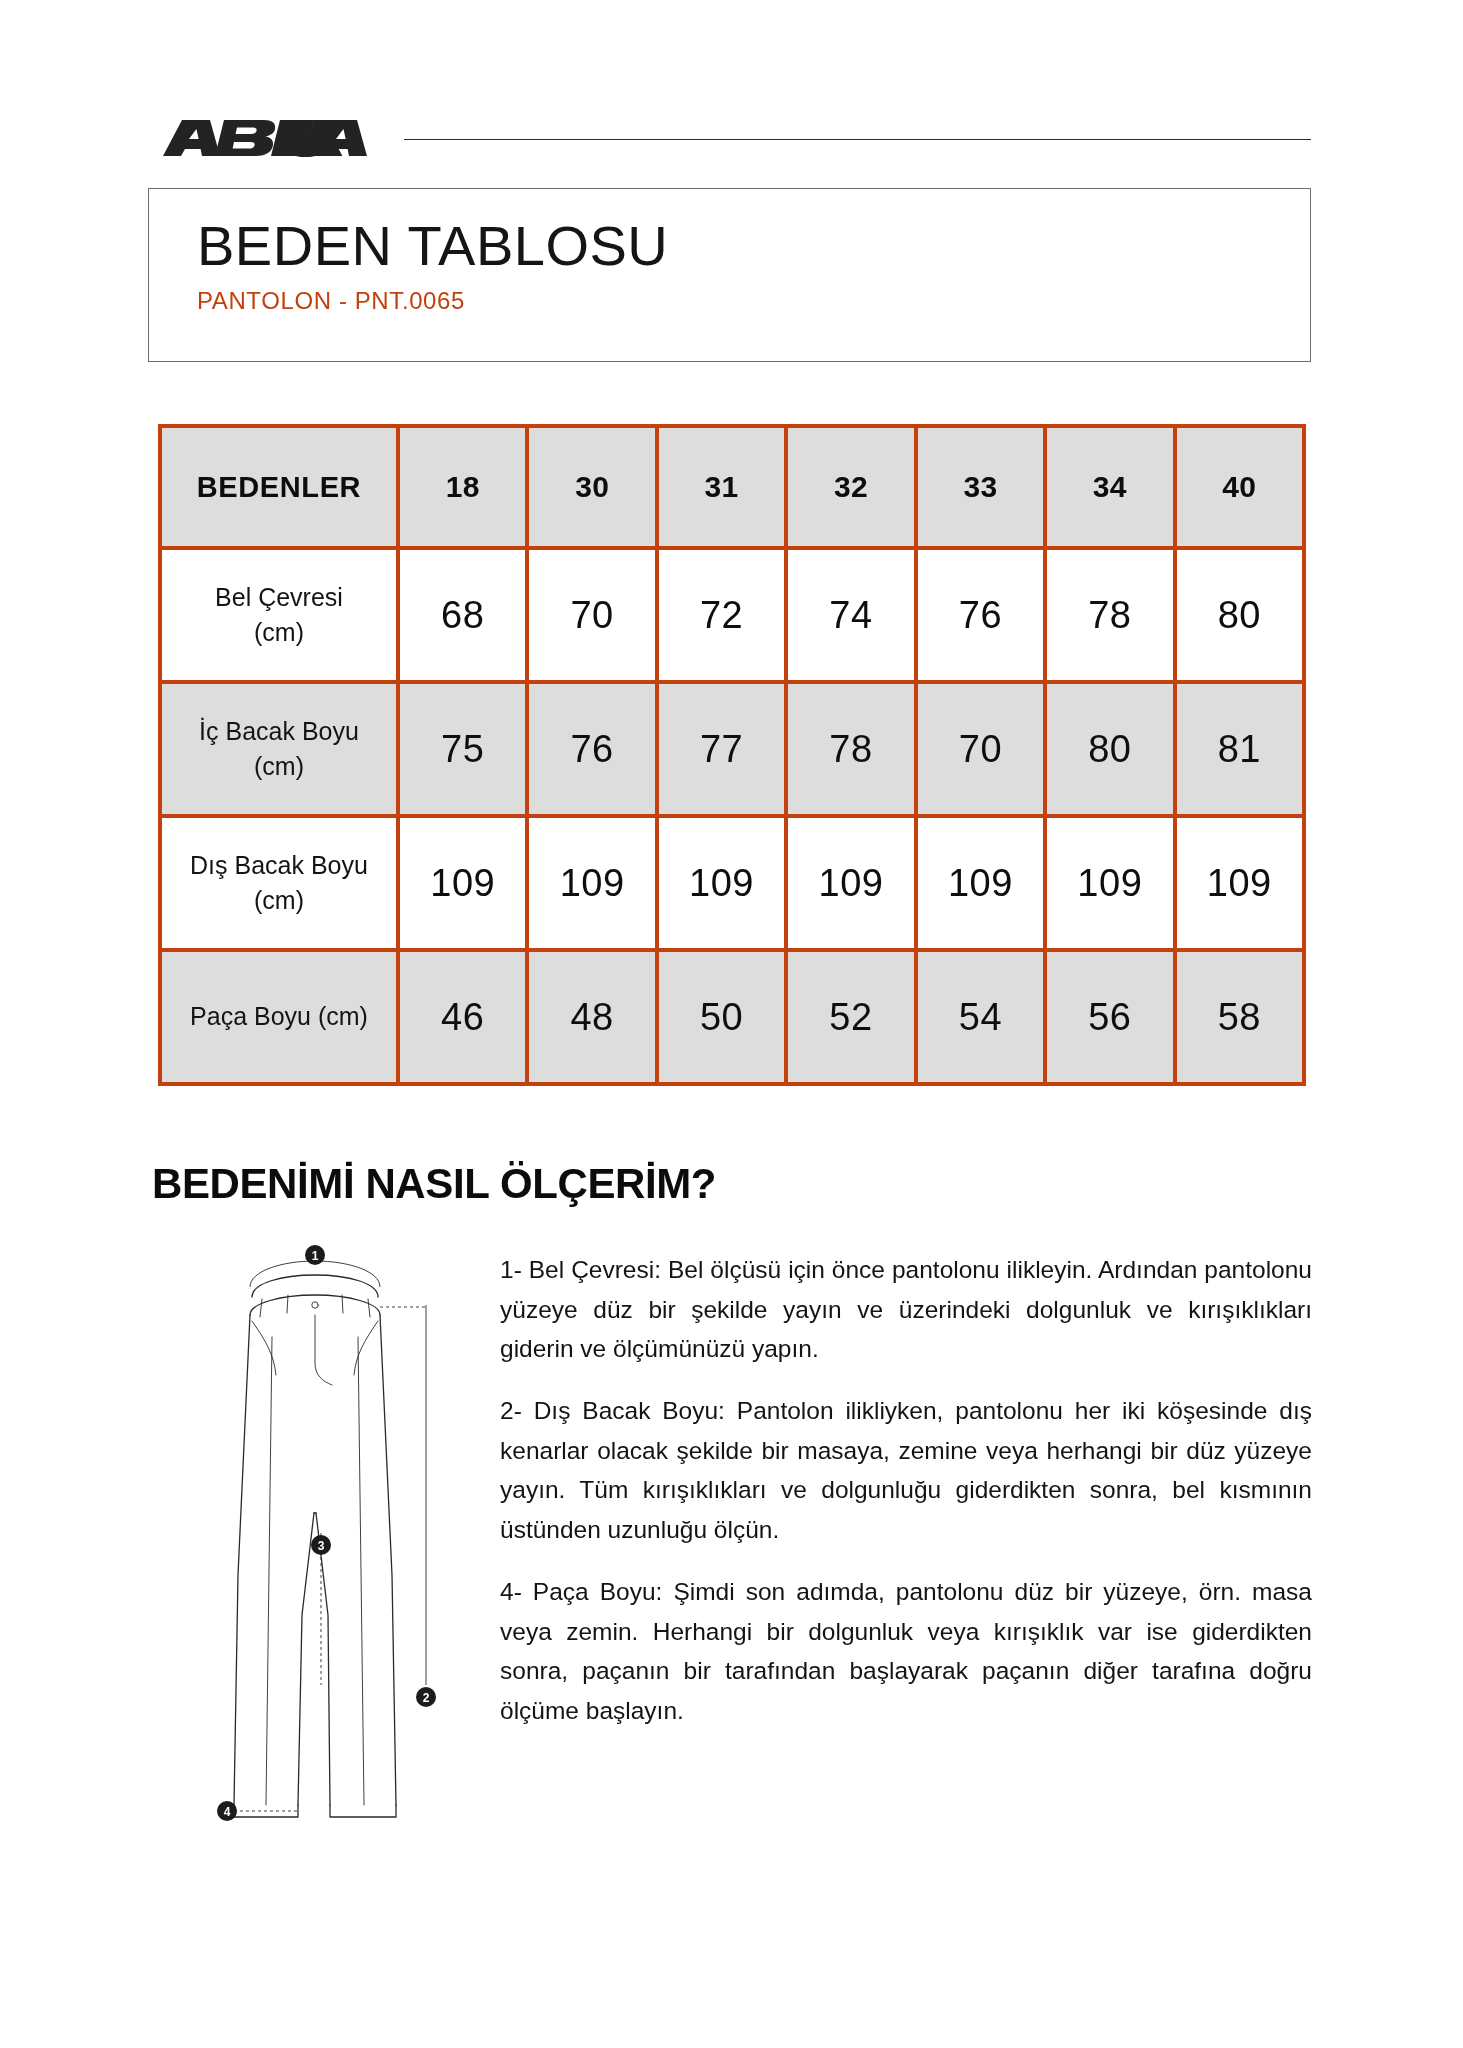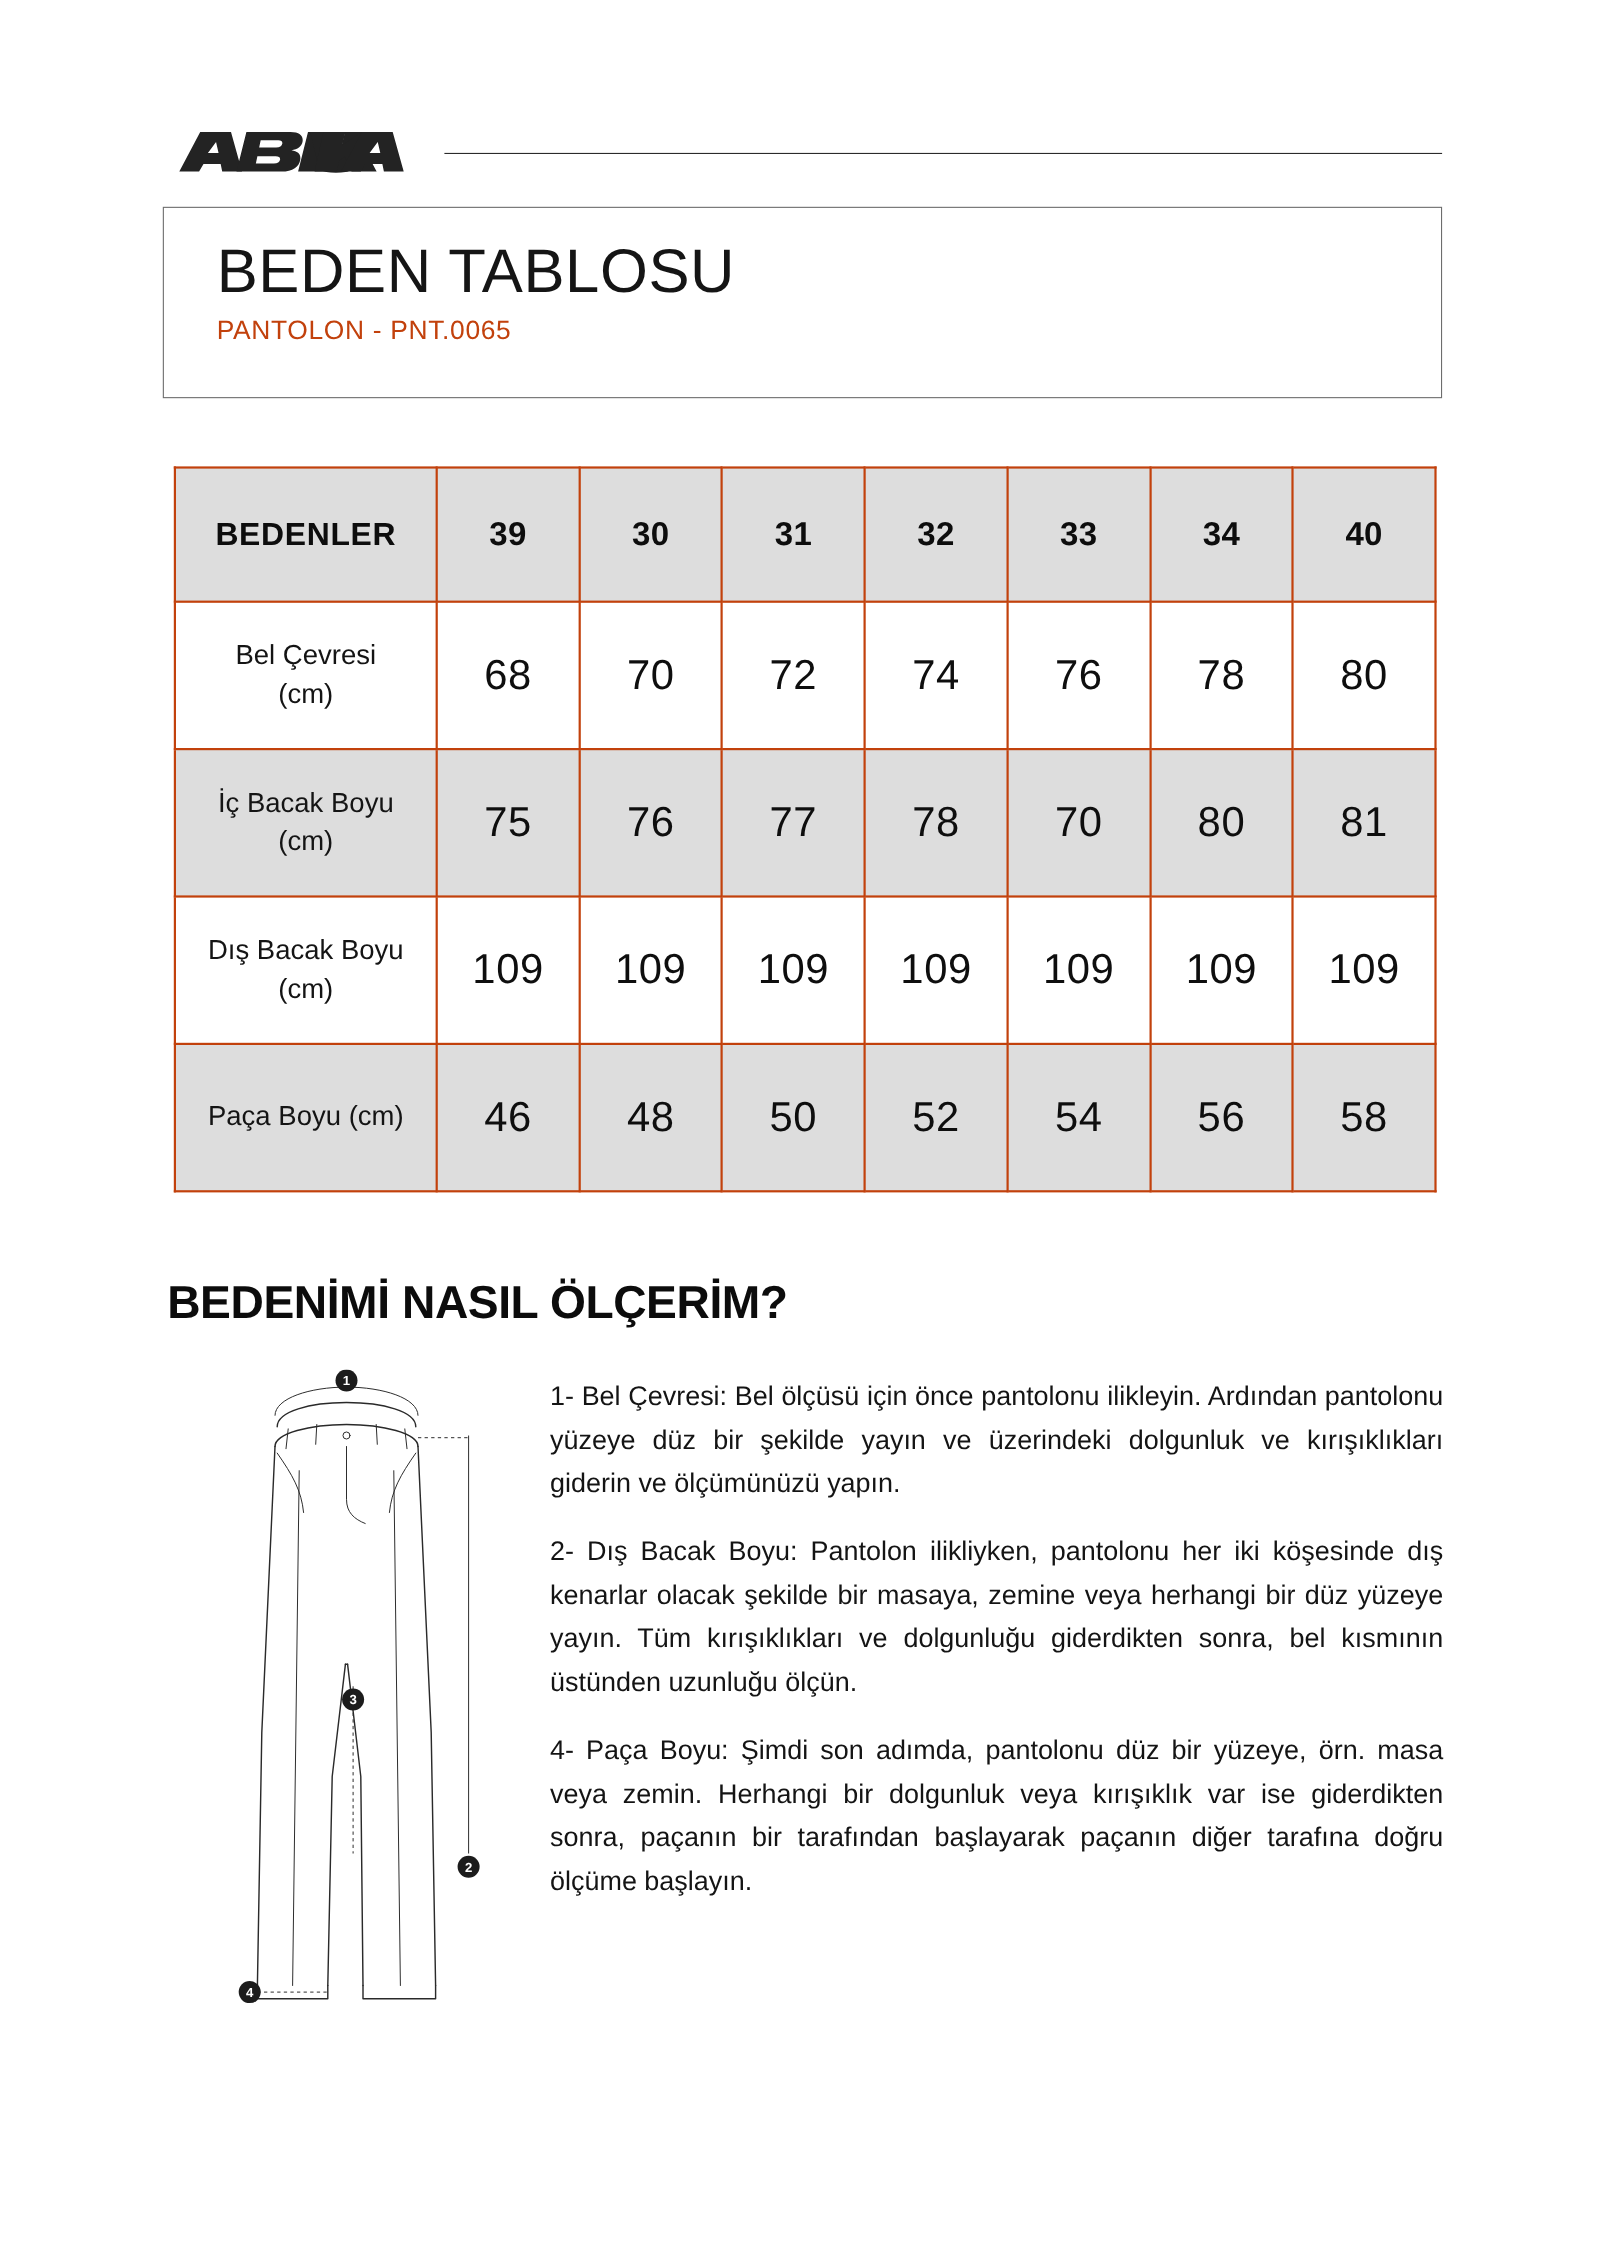--- a/index.html
+++ b/index.html
@@ -80,21 +80,21 @@
   
   .size-table {
     position: absolute;
     top: 424px;
     left: 158px;
     width: 1148px;
     border-collapse: collapse;
     table-layout: fixed;
   }
   .size-table td, .size-table th {
-    border: 2px solid #c2410c;
+    border: 4px solid #c2410c;
     text-align: center;
     vertical-align: middle;
     padding: 0;
   }
   .size-table th.lbl-col, .size-table td.lbl-col { width: 238px; }
 
   .row-head th {
     height: 122px;
     background: #dddddd;
     font-size: 30px;
@@ -193,21 +193,21 @@
     <div class="title-inner">
       <div class="doc-title">BEDEN TABLOSU</div>
       <div class="doc-subtitle">PANTOLON - PNT.0065</div>
     </div>
   </div>
 
   <table class="size-table">
     <thead>
       <tr class="row-head">
         <th class="lbl-col">BEDENLER</th>
-        <th>39</th>
+        <th>18</th>
         <th>30</th>
         <th>31</th>
         <th>32</th>
         <th>33</th>
         <th>34</th>
         <th>40</th>
       </tr>
     </thead>
     <tbody>
       <tr class="data-row plain">

